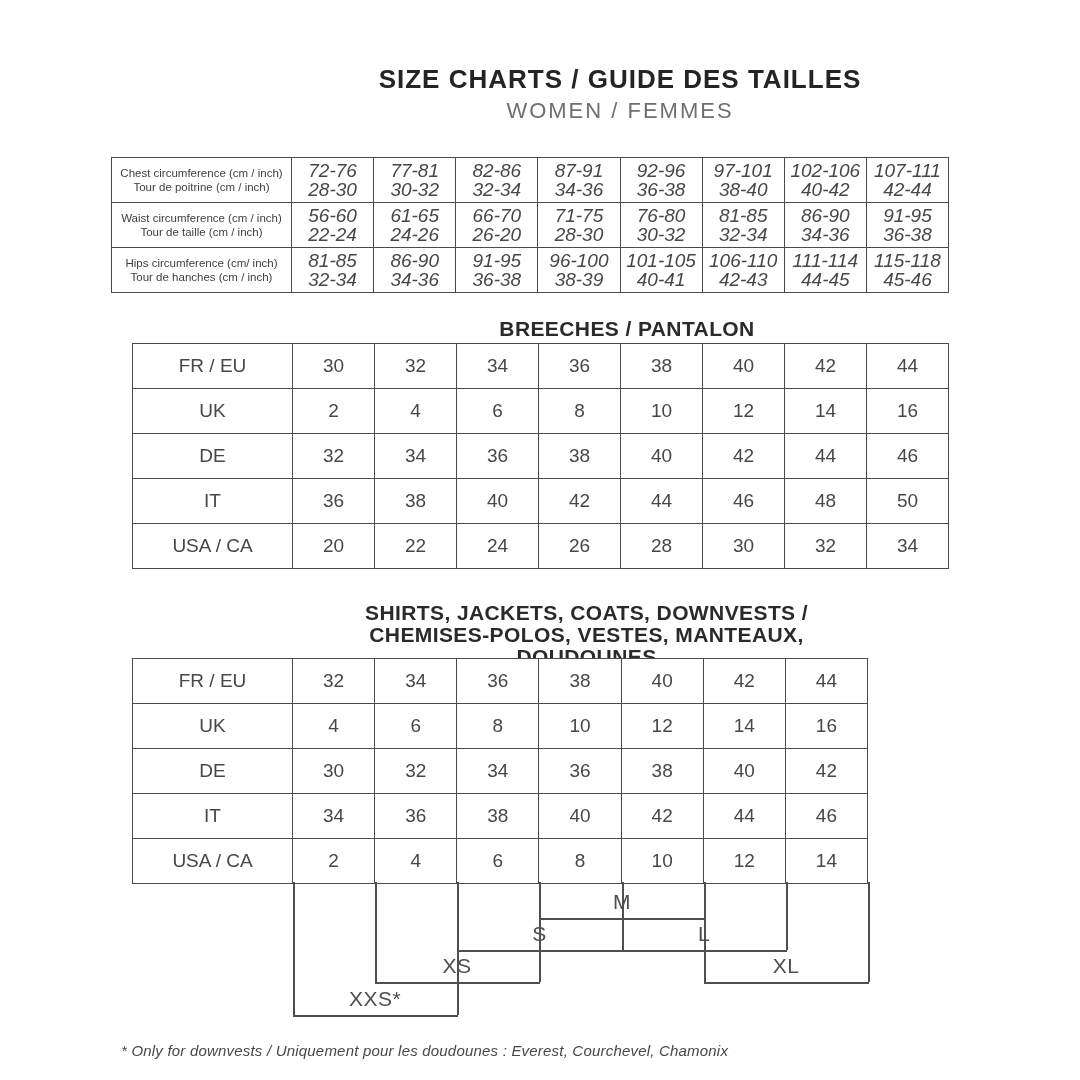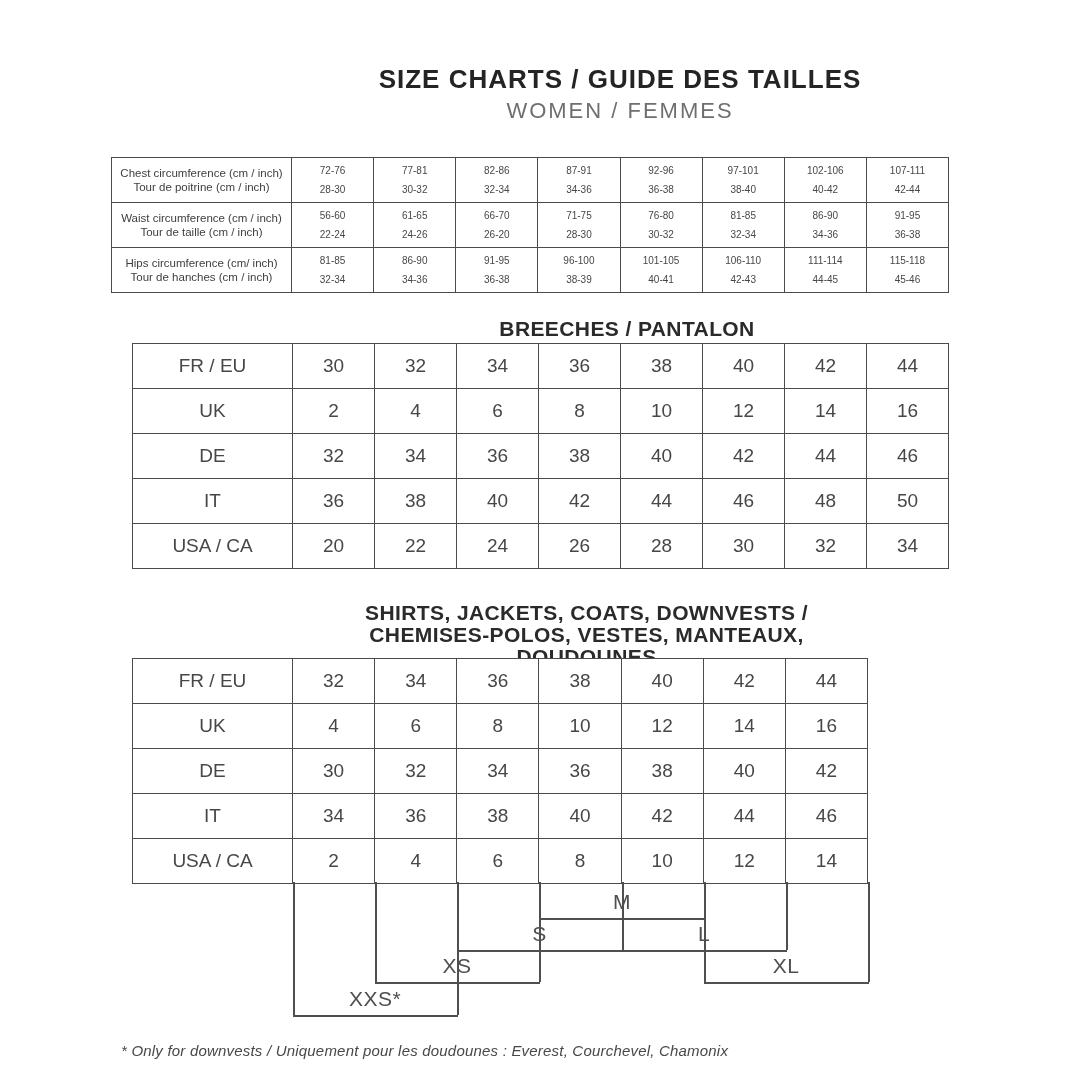--- a/index.html
+++ b/index.html
@@ -21,21 +21,21 @@
     font-size:21px;font-weight:bold;color:#2a2a2a;letter-spacing:0.4px;line-height:22px;
   }
   .breeches-title{left:293px;top:312px;width:656px;}
   .shirts-title{left:293px;top:596px;width:575px;}
   
   table{border-collapse:collapse;table-layout:fixed;position:absolute;background:#fff;padding-left:24px;}
   td{border:1.5px solid #4b4b4b;text-align:center;vertical-align:middle;padding:0;}
   .m-table{left:111px;top:157px;width:838px;}
   .m-table td{height:44px;}
   .m-table .lab div{font-size:11.5px;line-height:14.5px;color:#3e3e3e;}
-  .m-table .val div{font-size:10px;line-height:19px;color:#474747;}
+  .m-table .val div{font-size:19px;line-height:19px;color:#474747;font-style:italic;}
   .sz-table td{height:44px;font-size:19px;color:#474747;}
   .breeches-table{left:132px;top:343px;width:817px;}
   .shirts-table{left:132px;top:658px;width:736px;}
   
   .vl{position:absolute;width:1.5px;background:#4f4f4f;}
   .hl{position:absolute;height:1.5px;background:#4f4f4f;}
   .bsz{
     position:absolute;text-align:center;font-size:21px;color:#4f4f4f;letter-spacing:0.5px;
   }
   

